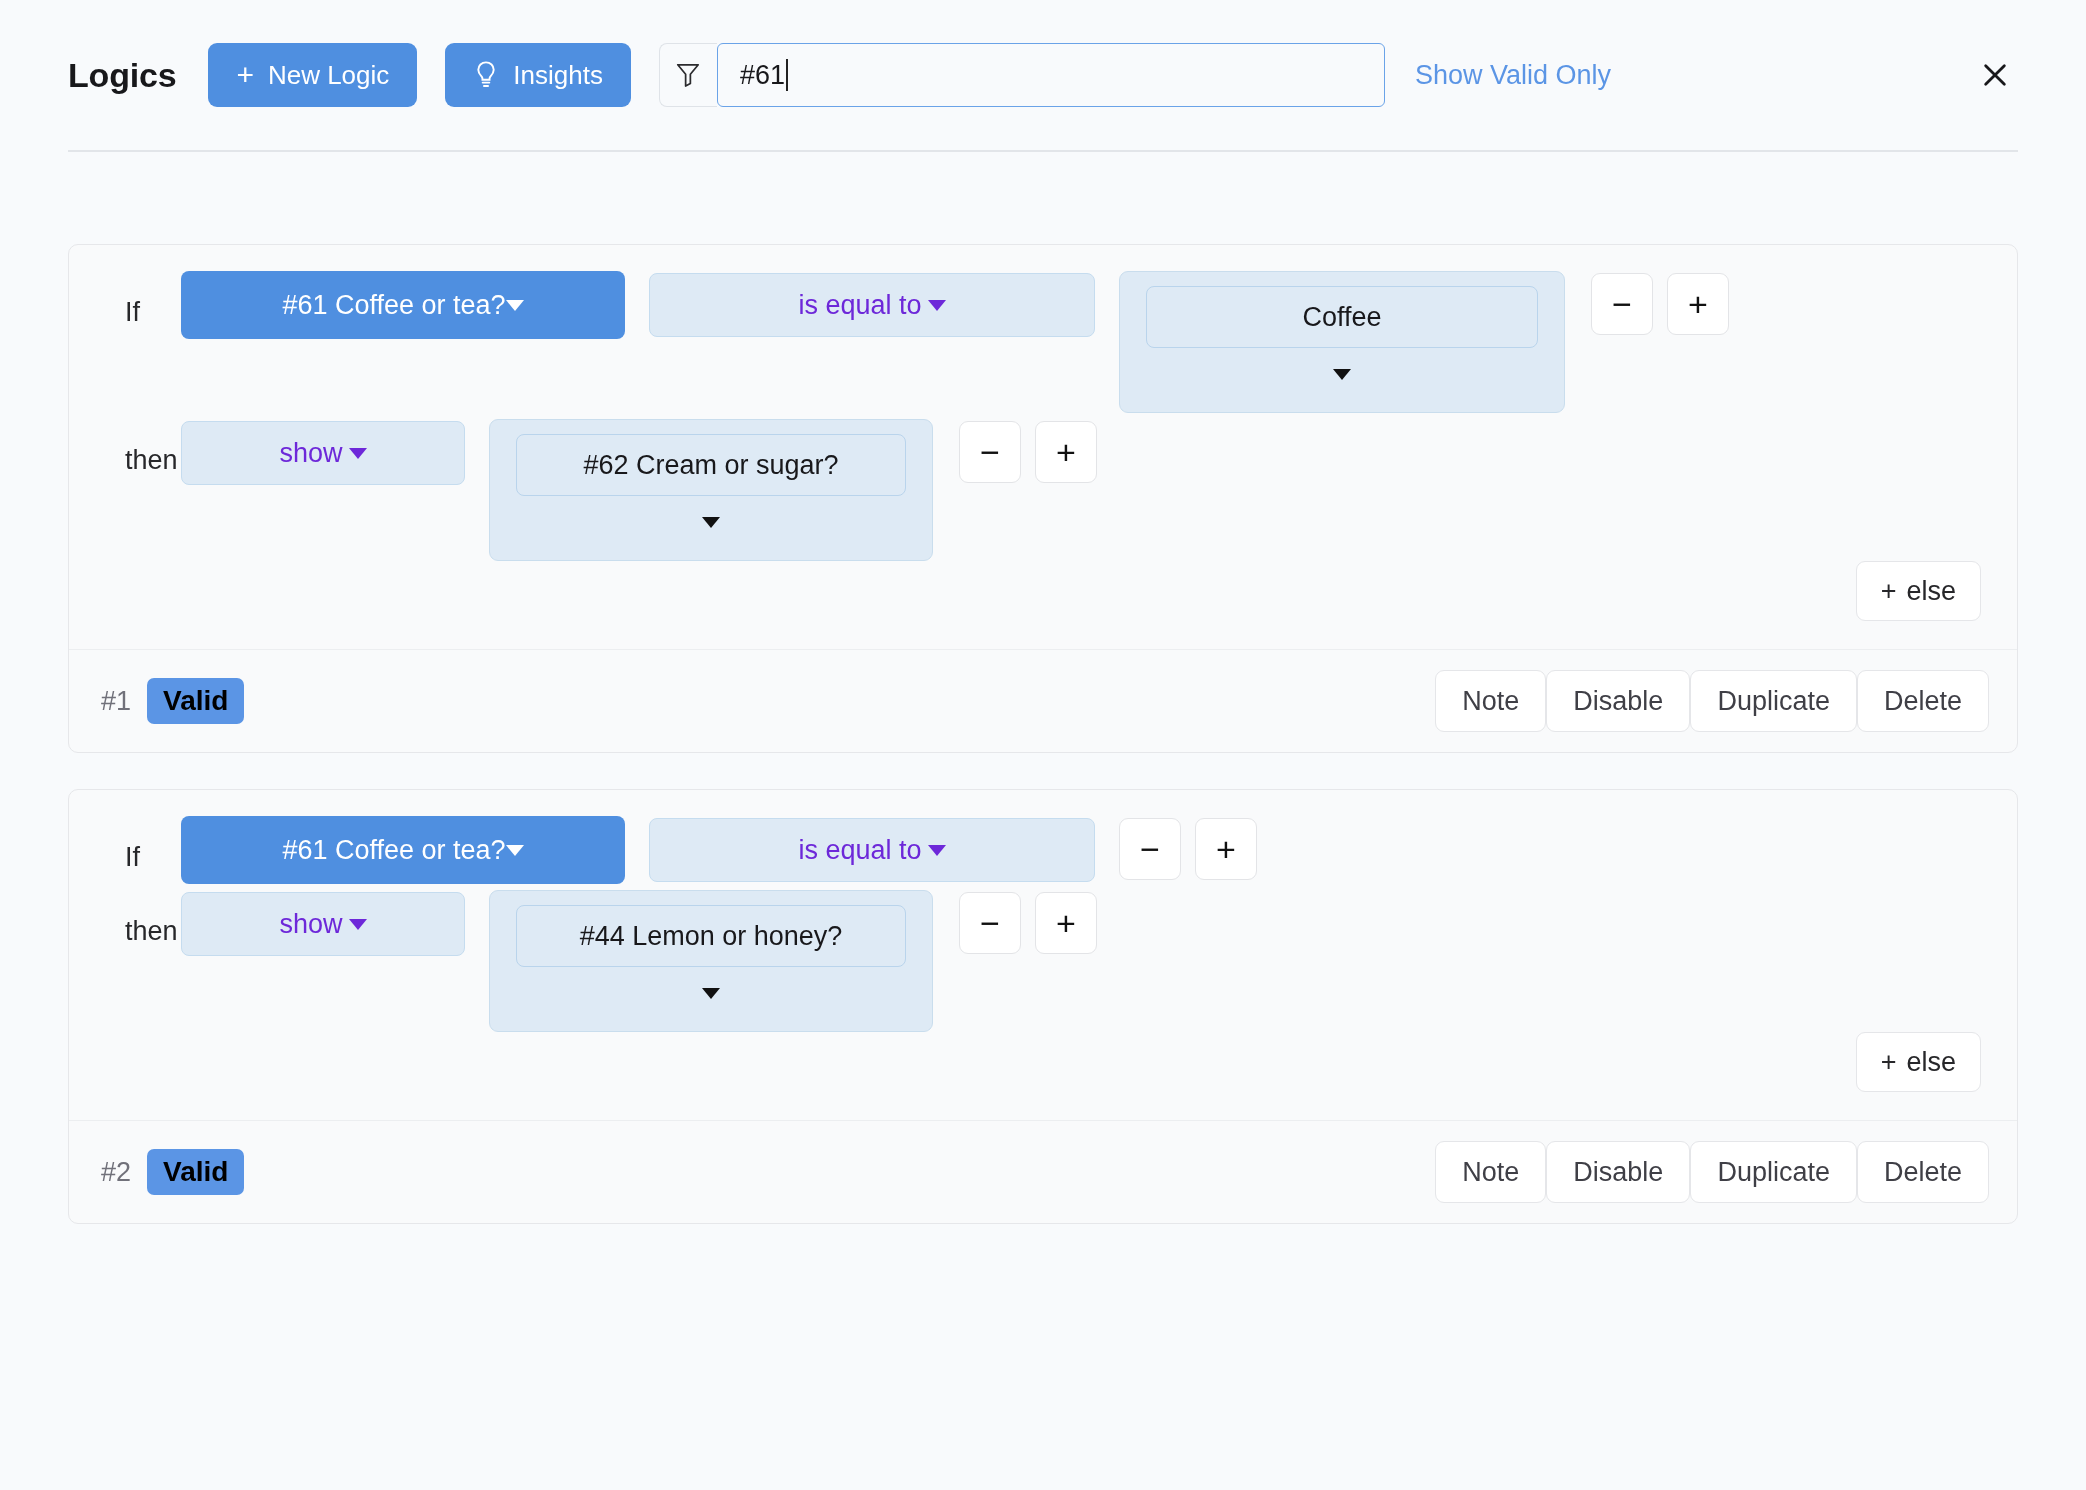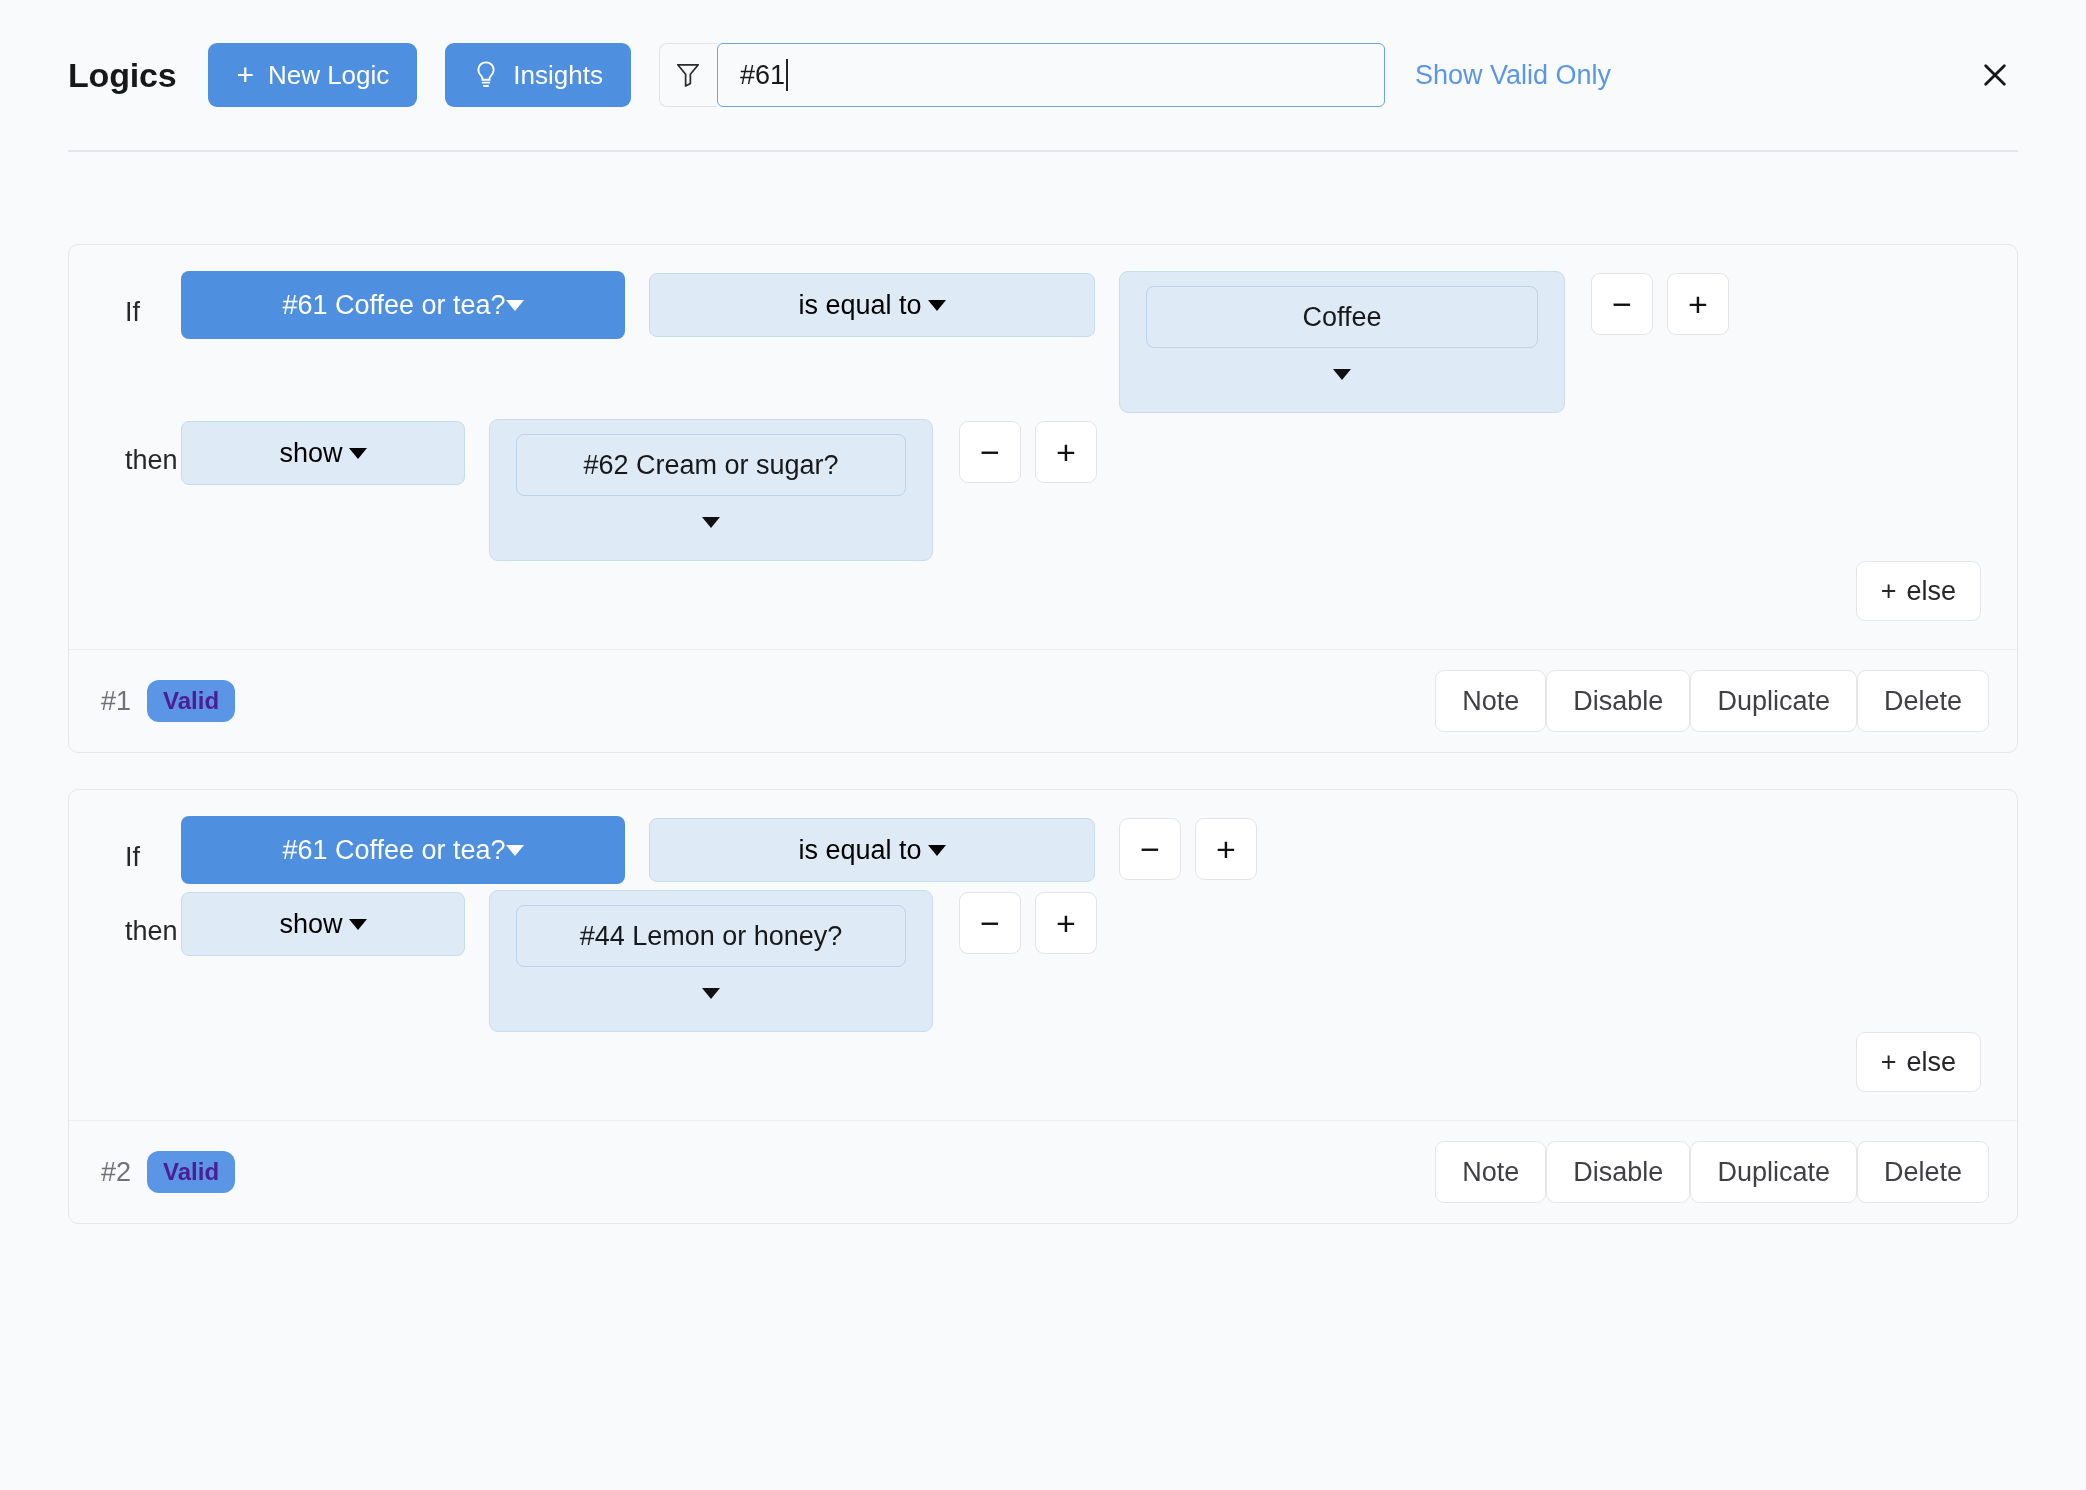--- a/index.html
+++ b/index.html
@@ -93,21 +93,21 @@
 
   .pill-blue {
     background: #4f8fe0; color: #ffffff;
     border-radius: 8px; height: 68px;
     min-width: 444px; padding: 0 24px;
     display: flex; align-items: center; justify-content: center;
     font-size: 27px; cursor: pointer; flex: none;
     margin-right: 24px;
   }
   .pill-light {
-    background: #deeaf5; color: #000000;
+    background: #deeaf5; color: #6d28d9;
     border: 1px solid #c5dcef; border-radius: 8px;
     height: 64px; min-width: 446px; padding: 2px 24px;
     display: flex; align-items: center; justify-content: center;
     font-size: 27px; cursor: pointer; flex: none; gap: 6px;
     margin-right: 24px; margin-top: 2px;
   }
   .pill-light.narrow { min-width: 284px; }
 
   .caret-down {
     width: 0; height: 0; border-left: 9px solid transparent;
@@ -151,22 +151,22 @@
     font-family: inherit;
   }
 
   .card-footer {
     border-top: 1px solid #eceef0;
     display: flex; align-items: center;
     padding: 20px 28px 20px 32px;
   }
   .rule-num { font-size: 27px; color: #71717a; margin-right: 16px; }
   .badge-valid {
-    background: #5b95e5; color: #4c1d95; border-radius: 12px;
-    padding: 7px 16px; font-size: 24px; font-weight: 700;
+    background: #5b95e5; color: #000000; border-radius: 7px;
+    padding: 7px 16px; font-size: 28px; font-weight: 700;
   }
   .footer-actions { margin-left: auto; display: flex; }
   .btn-action {
     background: #ffffff; border: 1px solid #e5e6e9; border-radius: 9px;
     height: 62px; padding: 0 26px; font-size: 27px; color: #3f3f46;
     display: inline-flex; align-items: center; cursor: pointer;
     font-family: inherit;
   }
 </style>
 </head>

